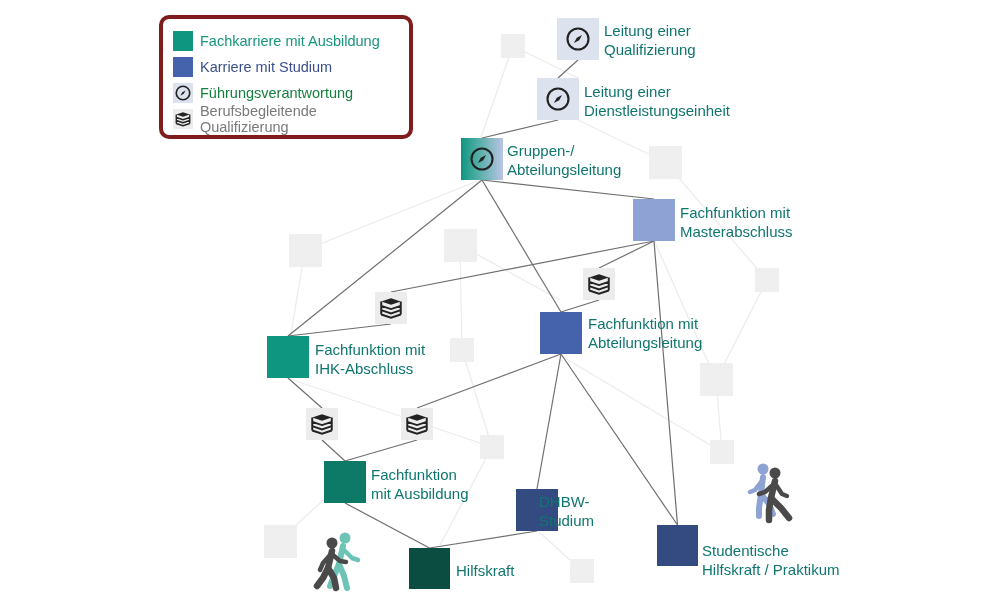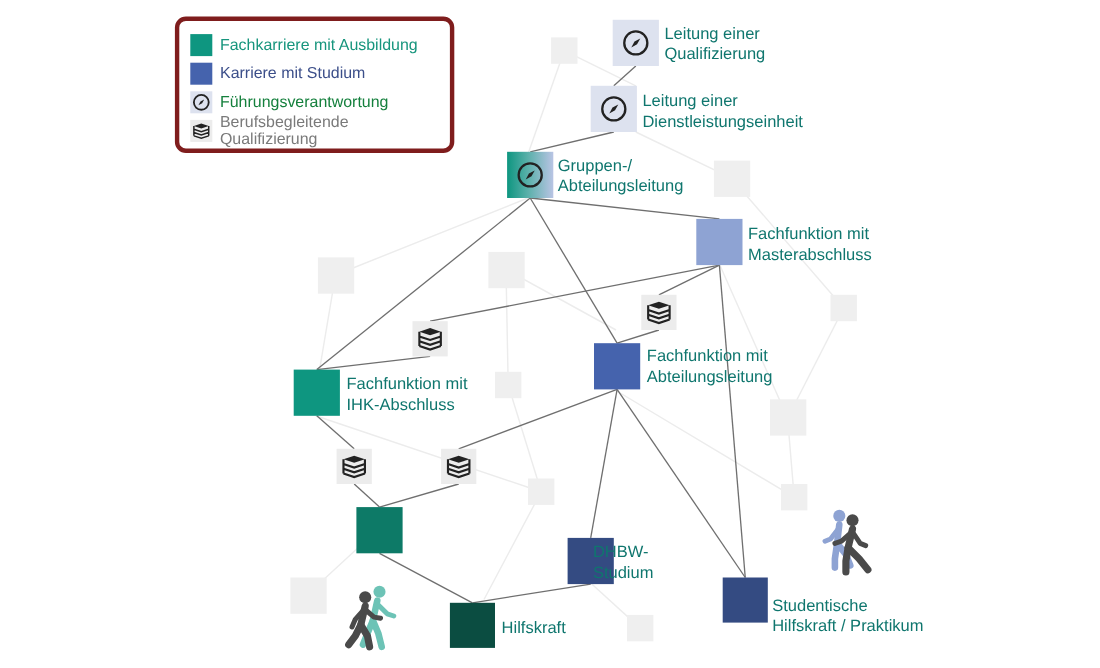--- a/index.html
+++ b/index.html
@@ -163,20 +163,24 @@
     <div>Hilfskraft / Praktikum</div>
   </div>
 
   <div class="node" id="n-ihk" style="left:267px;top:336px;width:42px;height:42px;background:#0e9680;"></div>
   <div class="label" style="left:315px;top:340px;">
     <div>Fachfunktion mit</div>
     <div>IHK-Abschluss</div>
   </div>
 
   <div class="node" id="n-fach_ausb" style="left:324px;top:461px;width:42px;height:42px;background:#0d7a67;"></div>
+  <div class="label" style="left:371px;top:465px;">
+    <div>Fachfunktion</div>
+    <div>mit Ausbildung</div>
+  </div>
 
   <div class="node" id="n-ausbildung" style="left:409px;top:548px;width:41px;height:41px;background:#0b4d41;"></div>
   <div class="label" style="left:456px;top:561px;">
     <div>Hilfskraft</div>
   </div>
 
   <div class="badge" id="n-books_a" style="left:375px;top:292px;">
     <svg width="26" height="26" viewBox="0 0 24 24">
         <path d="M3 6 L12 3 L21 6 L12 9 Z" fill="#222"></path>
         <path d="M3 10 L12 13 L21 10 M3 14 L12 17 L21 14 M3 18 L12 21 L21 18 M3 6 L3 18 M21 6 L21 18" fill="none" stroke="#222" stroke-width="1.8"></path>

